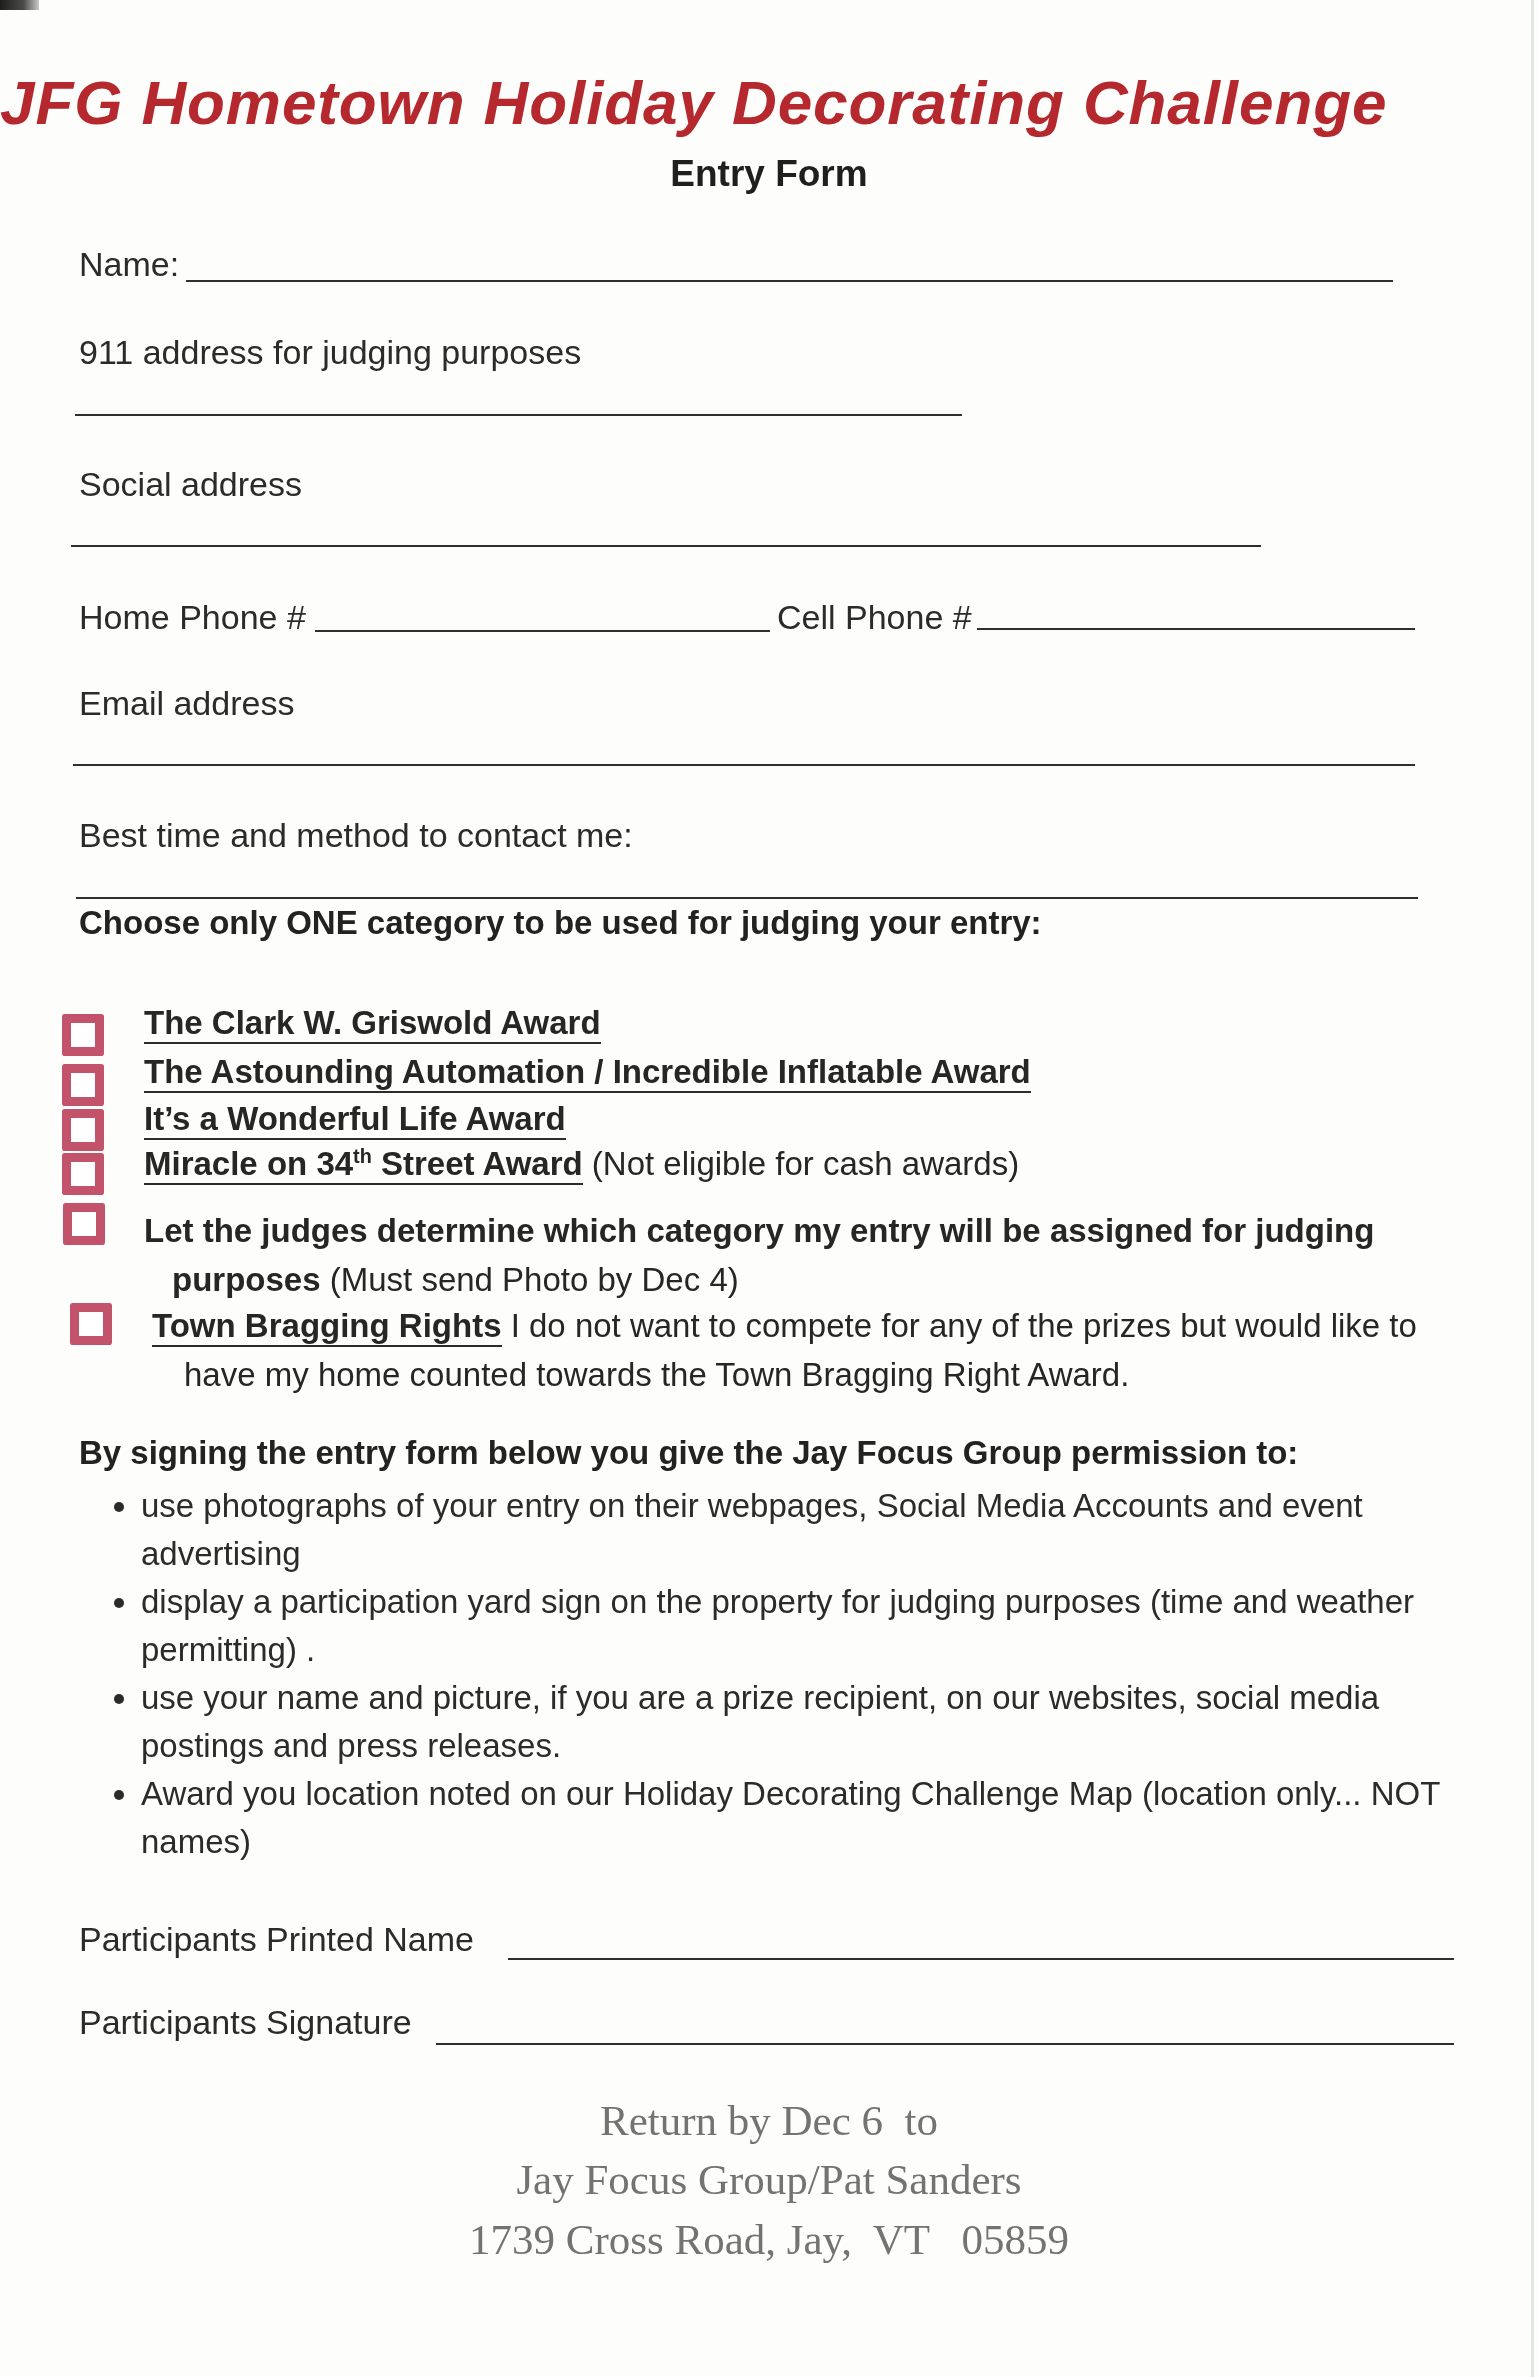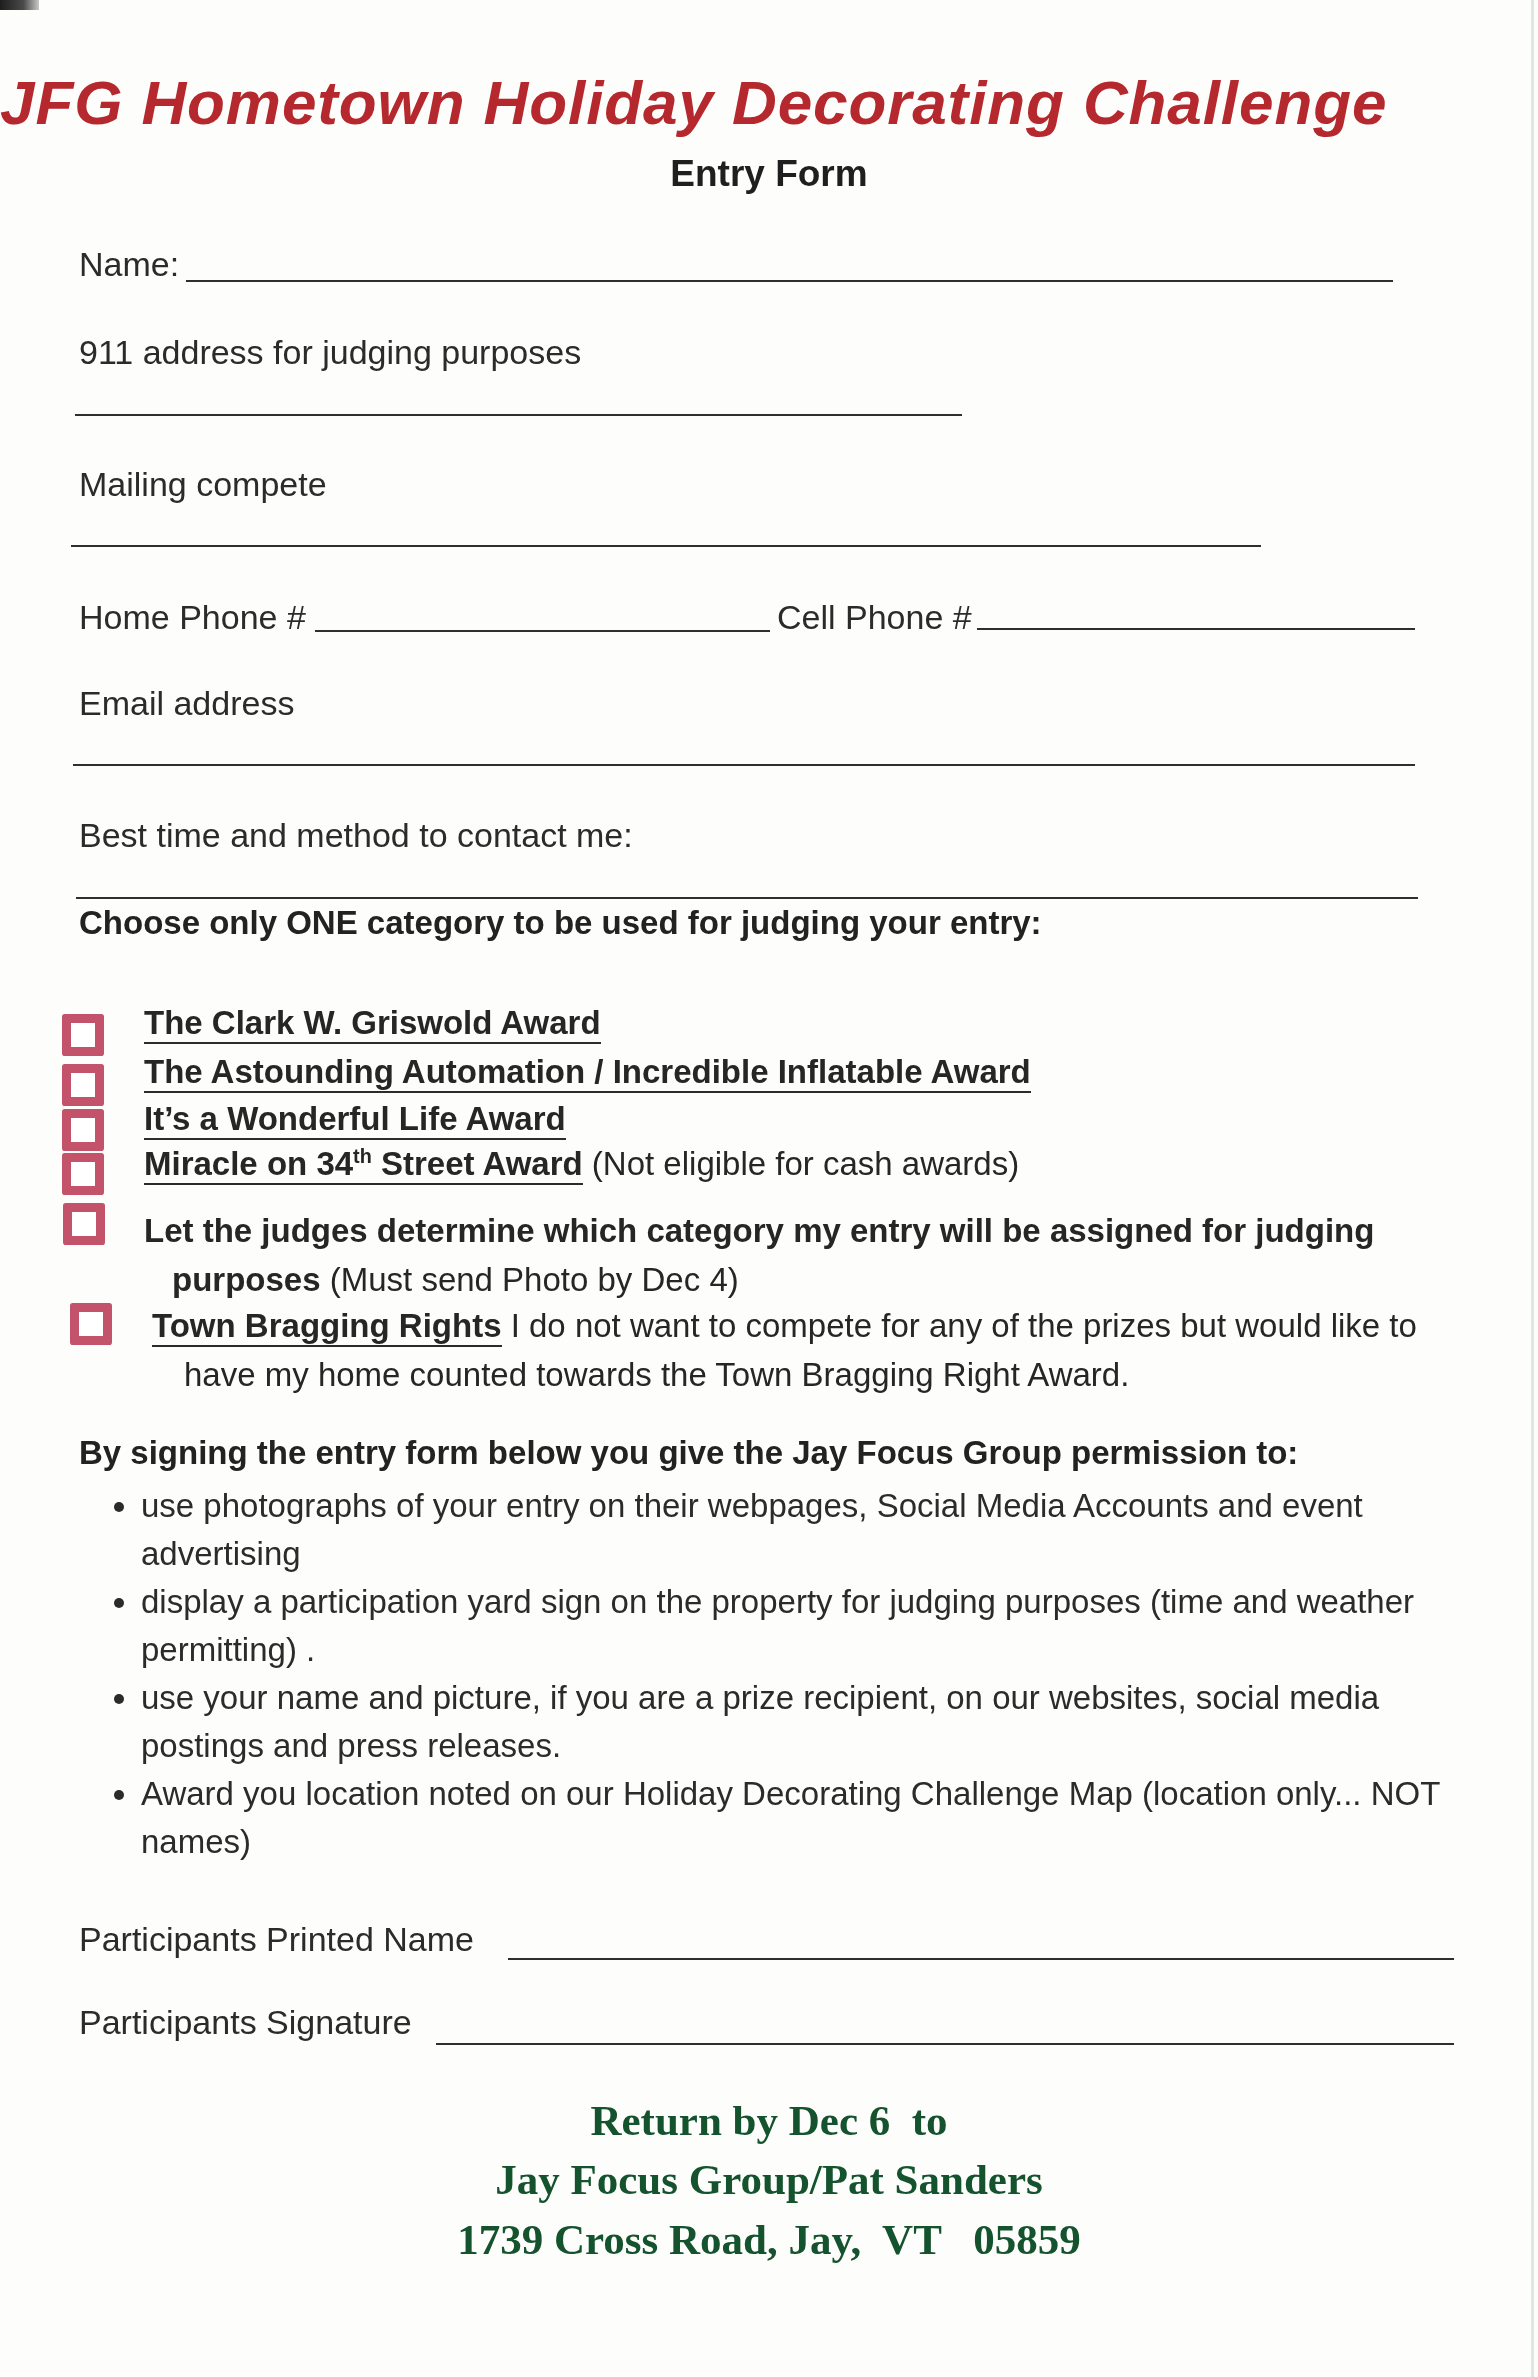--- a/index.html
+++ b/index.html
@@ -19,22 +19,22 @@
   .one-line{white-space:nowrap;}
   .wrap{line-height:49px;}
   .cat-title{font-weight:bold;}
   .u{border-bottom:2.8px solid #2c2c2c;padding-bottom:1px;margin-top:38px;}
   .cat-suffix{font-weight:normal;white-space:pre-wrap;}
   sup.sup{font-size:60%;vertical-align:super;font-weight:bold;}
   ul.perm{position:absolute;left:102px;top:1482px;width:1305px;margin:0;
           padding:0 0 0 39px;font-size:33px;line-height:48px;color:#2b2b2b;}
   ul.perm li{margin:0;padding:0;}
   .footer-line{position:absolute;left:0;right:0;text-align:center;
-               font-family:"Liberation Serif",serif;font-weight:bold;font-size:43px;
-               color:#14532d;white-space:pre-wrap;}
+               font-family:"Liberation Serif",serif;font-weight:normal;font-size:43px;
+               color:#737373;white-space:pre-wrap;}
   .mark-topleft{position:absolute;left:0;top:0;width:39px;height:10.3px;
                 background:linear-gradient(to right,#1e1e1e 0%,#4a4a4a 60%,#c9c9c9 100%);}
   .edge-right{position:absolute;left:1531px;top:0;width:2.8px;height:2377px;background:#e0e6e3;}
 </style>
 </head>
 <body>
 
 <div class="page">
 
   <div class="mark-topleft"></div>
@@ -42,21 +42,21 @@
 
   <div class="title">JFG Hometown Holiday Decorating Challenge</div>
   <div class="subtitle">Entry Form</div>
 
   <div class="lbl" style="left:79px;top:244px">Name:</div>
   <div class="fill-line" style="left:186px;top:280px;width:1207px"></div>
 
   <div class="lbl" style="left:79px;top:332px">911 address for judging purposes</div>
   <div class="fill-line" style="left:75px;top:414px;width:887px"></div>
 
-  <div class="lbl" style="left:79px;top:464px">Mailing compete</div>
+  <div class="lbl" style="left:79px;top:464px">Social address</div>
   <div class="fill-line" style="left:71px;top:545px;width:1190px"></div>
 
   <div class="lbl" style="left:79px;top:597px">Home Phone #</div>
   <div class="fill-line" style="left:315px;top:630px;width:455px"></div>
   <div class="lbl" style="left:777px;top:597px">Cell Phone #</div>
   <div class="fill-line" style="left:977px;top:628px;width:438px"></div>
 
   <div class="lbl" style="left:79px;top:683px">Email address</div>
   <div class="fill-line" style="left:73px;top:764px;width:1342px"></div>
 

